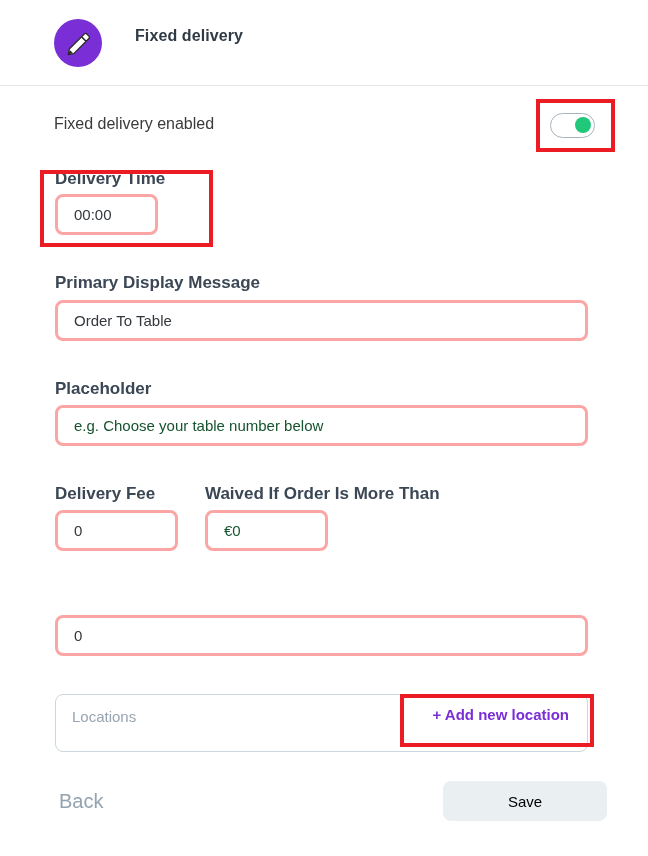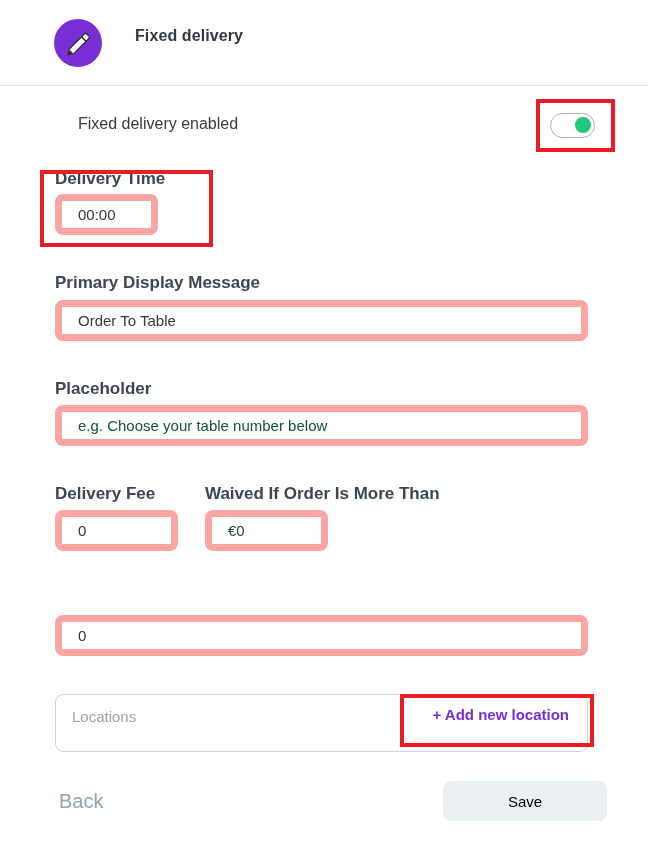--- a/index.html
+++ b/index.html
@@ -50,21 +50,20 @@
   }
 
   
   .enabled-row {
     position: absolute;
     left: 54px; top: 115px;
     font-size: 16px;
     color: #3a3a3a;
     font-weight: normal;
     white-space: nowrap;
-    margin-left: 24px;
   }
 
   
   .toggle {
     position: absolute;
     left: 550px; top: 113px;
     width: 45px; height: 25px;
     border-radius: 13px;
     background: #ffffff;
     border: 1.5px solid #a9b4bd;
@@ -82,21 +81,21 @@
     position: absolute;
     font-size: 17px;
     font-weight: bold;
     color: #3b4754;
     white-space: nowrap;
   }
 
   
   .inp {
     position: absolute;
-    border: 7px solid #fca5a5;
+    border: 3px solid #fca5a5;
     border-radius: 8px;
     background: #ffffff;
     font-family: "Liberation Sans", sans-serif;
     font-size: 15px;
     color: #33383d;
     padding: 0 16px;
     line-height: 1;
     display: flex;
     align-items: center;
     outline: none;

